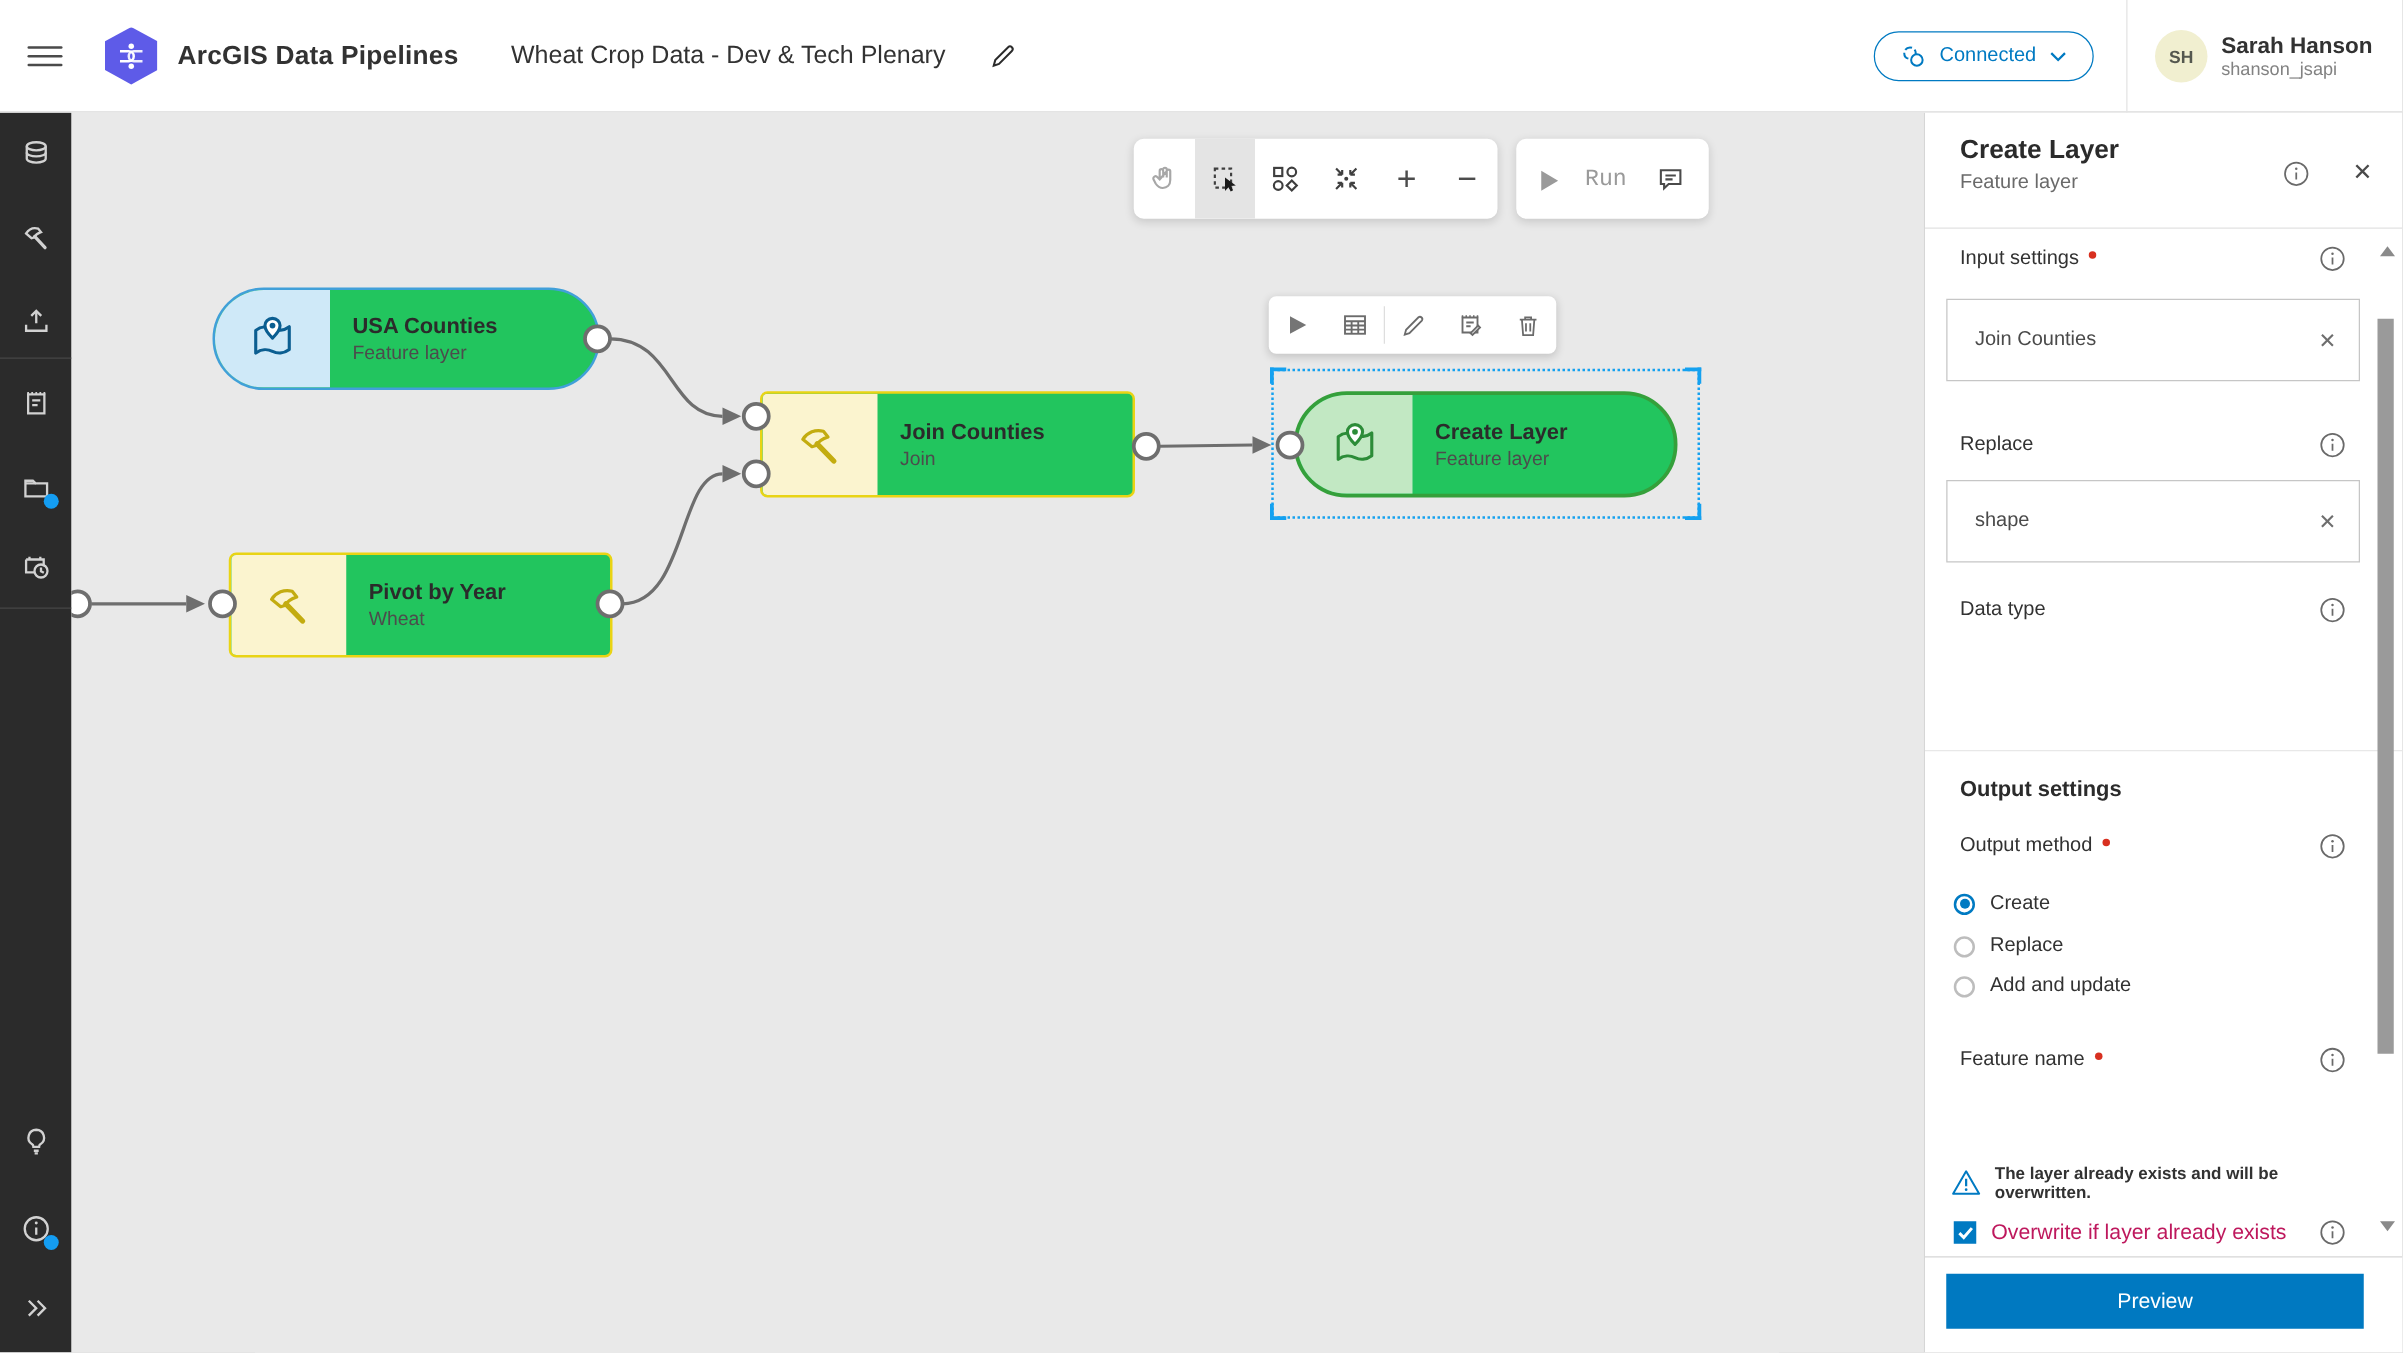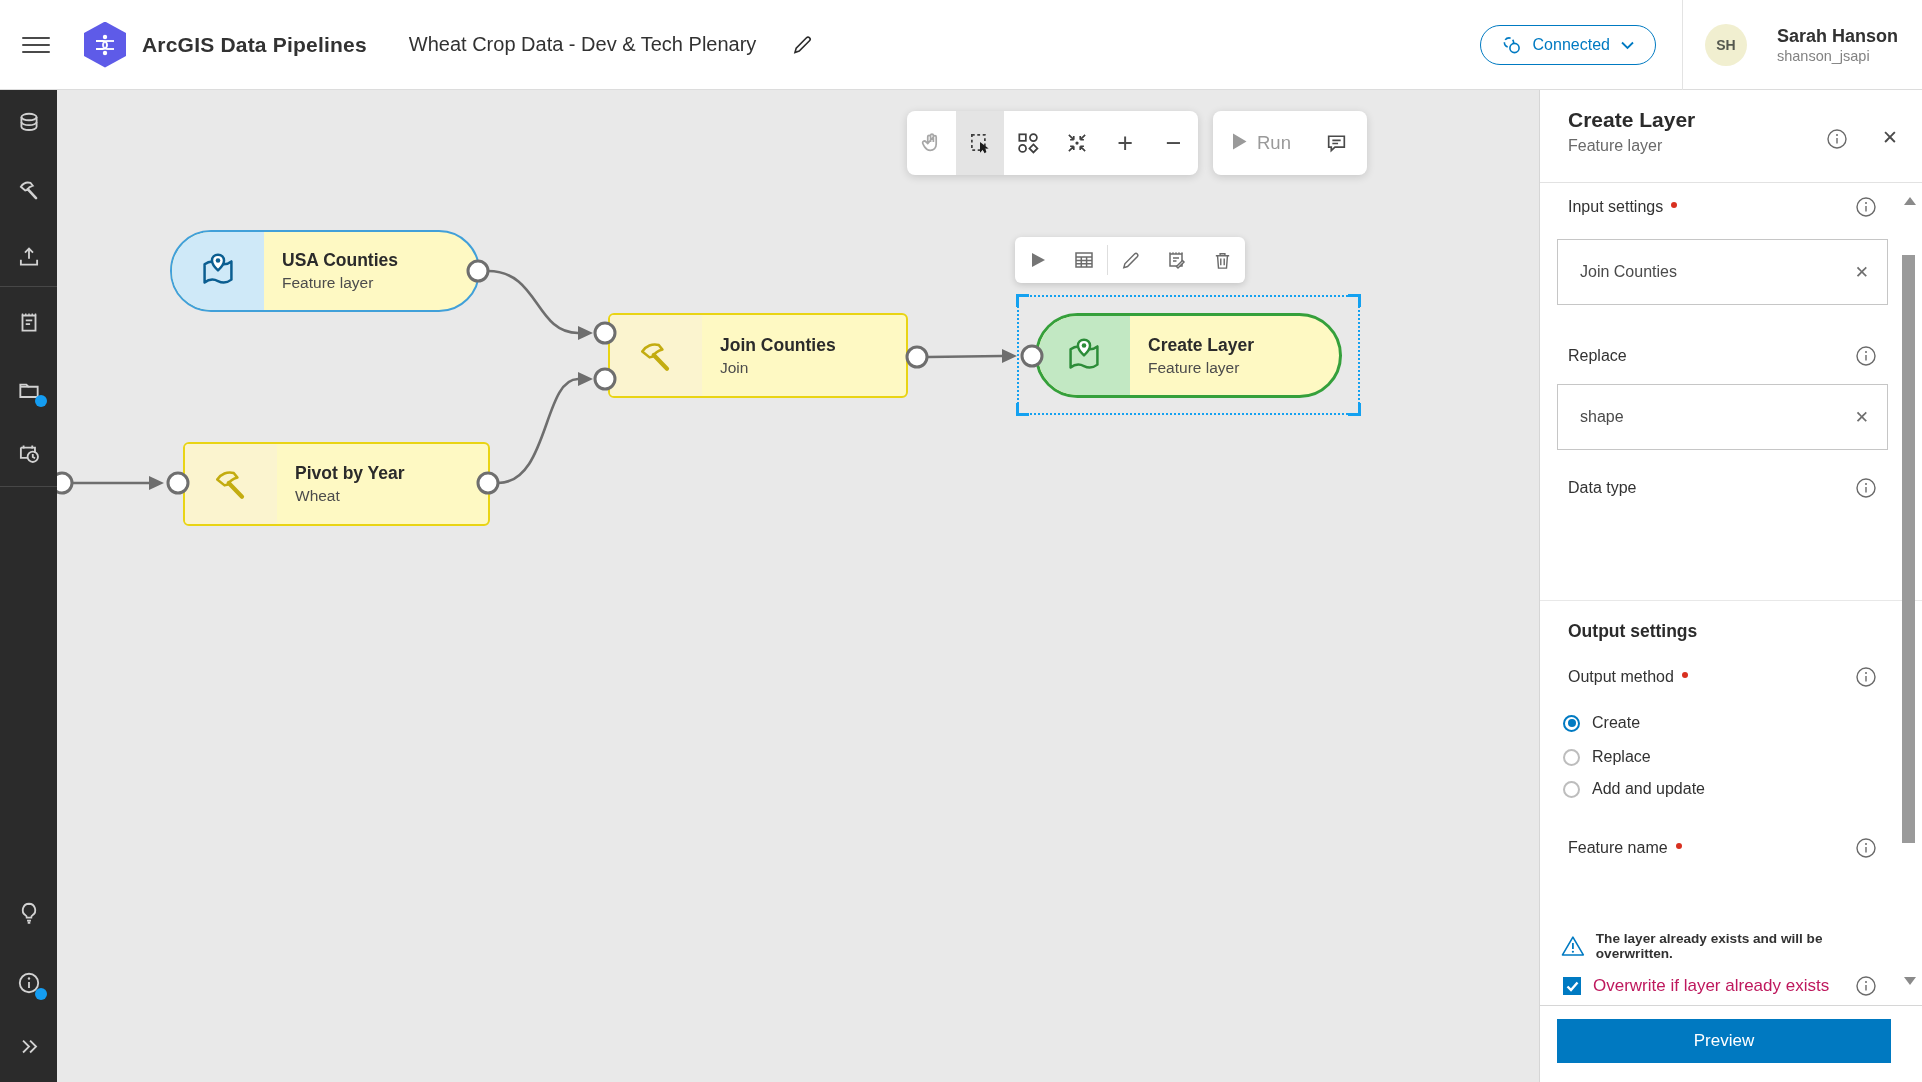--- a/index.html
+++ b/index.html
@@ -12,37 +12,37 @@
   .hamburger { width:28px; height:28px; display:flex; flex-direction:column; justify-content:center; gap:5px; cursor:pointer; }
   .hamburger span { display:block; height:2px; background:#4a4a4a; border-radius:1px; }
   .logo { width:42px; height:46px; margin-left:34px; position:relative; display:flex; align-items:center; justify-content:center;
           background:#5e5be8; clip-path:polygon(50% 0,100% 25%,100% 75%,50% 100%,0 75%,0 25%); }
   .app-title { font-size:21px; font-weight:bold; margin-left:16px; letter-spacing:.2px; }
   .doc-title { font-size:20px; margin-left:42px; color:#323232; }
   .edit-pencil { margin-left:34px; cursor:pointer; display:flex; }
   .hspacer { flex:1; }
   .connected-pill { display:flex; align-items:center; gap:10px; height:40px; padding:0 20px; border:1px solid #007ac2; border-radius:20px; color:#007ac2; font-size:16px; cursor:pointer; background:#fff; }
   .hdr-divider { width:1px; height:90px; background:#e3e3e3; margin:0 0 0 26px; }
-  .user-block { display:flex; align-items:center; gap:30px; padding-left:22px; cursor:pointer; }
+  .user-block { display:flex; align-items:center; gap:11px; padding-left:22px; cursor:pointer; }
   .avatar { width:42px; height:42px; border-radius:50%; background:#f1efd0; color:#55584f; font-size:14px; font-weight:bold; display:flex; align-items:center; justify-content:center; }
   .user-name { font-size:18px; font-weight:bold; line-height:1.25; }
   .user-username { font-size:14.5px; color:#828282; }
 
   
   .sidebar { position:absolute; left:0; top:90px; width:57px; height:992px; background:#2b2b2b; z-index:20; }
   .side-icon { position:absolute; left:50%; transform:translateX(-50%); width:26px; height:26px; cursor:pointer; }
   .side-icon svg { stroke:#d2d2d2; fill:none; stroke-width:1.7; }
   .side-div { position:absolute; left:0; width:57px; height:1px; background:#474747; }
   .notif-dot { position:absolute; right:-5px; bottom:-4px; width:12px; height:12px; border-radius:50%; background:#149df2; }
 
   
   .canvas { position:absolute; left:57px; top:90px; width:1482px; height:992px; background:#e9e9e9; overflow:hidden; }
   .edges { position:absolute; left:0; top:0; pointer-events:none; z-index:5; }
 
-  .node { position:absolute; display:flex; background:#fef9c3; overflow:hidden; z-index:3; cursor:pointer; }
+  .node { position:absolute; display:flex; background:#22c55e; overflow:hidden; z-index:3; cursor:pointer; }
   .node .icon-sec { width:92px; flex:0 0 92px; display:flex; align-items:center; justify-content:center; }
   .node .txt-sec { display:flex; flex-direction:column; justify-content:center; padding-left:18px; }
   .node .n-title { font-size:17.5px; font-weight:bold; color:#2b2b2b; }
   .node .n-sub { font-size:15.5px; color:#4c4c4c; margin-top:3px; }
   .node-usa   { left:113px; top:140px; width:310px; height:82px; border:2.5px solid #41a0d9; border-radius:41px; }
   .node-usa .icon-sec { background:#cfe9f8; }
   .node-pivot { left:126px; top:352px; width:307px; height:84px; border:2.5px solid #e9d414; border-radius:6px; }
   .node-pivot .icon-sec { background:#fbf4cf; }
   .node-join  { left:551px; top:223px; width:300px; height:85px; border:2.5px solid #e9d414; border-radius:6px; }
   .node-join .icon-sec { background:#fbf4cf; }
@@ -57,21 +57,21 @@
   .sel-br { right:-3px; bottom:-3px; border-right-width:3px; border-bottom-width:3px; }
 
   .cv-toolbar { position:absolute; left:850px; top:21px; width:291px; height:64px; background:#fff; border-radius:8px; box-shadow:0 2px 8px rgba(0,0,0,.14); display:flex; z-index:10; overflow:hidden; }
   .cv-btn { flex:1; display:flex; align-items:center; justify-content:center; cursor:pointer; }
   .cv-btn.active { background:#e4e4e4; }
   .cv-btn svg { stroke:#3f3f3f; fill:none; stroke-width:1.6; }
   .cv-btn.dim svg { stroke:#a7a7a7; }
   .zoom-glyph { font-size:27px; color:#4c4c4c; font-weight:400; }
 
   .run-group { position:absolute; left:1156px; top:21px; width:154px; height:64px; background:#fff; border-radius:8px; box-shadow:0 2px 8px rgba(0,0,0,.14); display:flex; align-items:center; padding:0 18px; z-index:10; }
-  .run-btn { display:flex; align-items:flex-start; gap:9px; cursor:default; }
+  .run-btn { display:flex; align-items:flex-end; gap:20px; cursor:default;font-family:Liberation Mono, monospace; }
   .run-label { font-size:18.5px; color:#9a9a9a; }
   .comment-btn { margin-left:auto; cursor:pointer; display:flex; }
   .comment-btn svg { stroke:#4a4a4a; fill:none; stroke-width:1.6; }
 
   .node-toolbar { position:absolute; left:958px; top:147px; width:230px; height:46px; background:#fff; border-radius:6px; box-shadow:0 2px 7px rgba(0,0,0,.16); display:flex; align-items:center; z-index:10; }
   .nt-btn { width:46px; height:46px; display:flex; align-items:center; justify-content:center; cursor:pointer; }
   .nt-btn svg { stroke:#6b6b6b; fill:none; stroke-width:1.5; }
   .nt-div { width:1px; height:30px; background:#dedede; }
 
   

